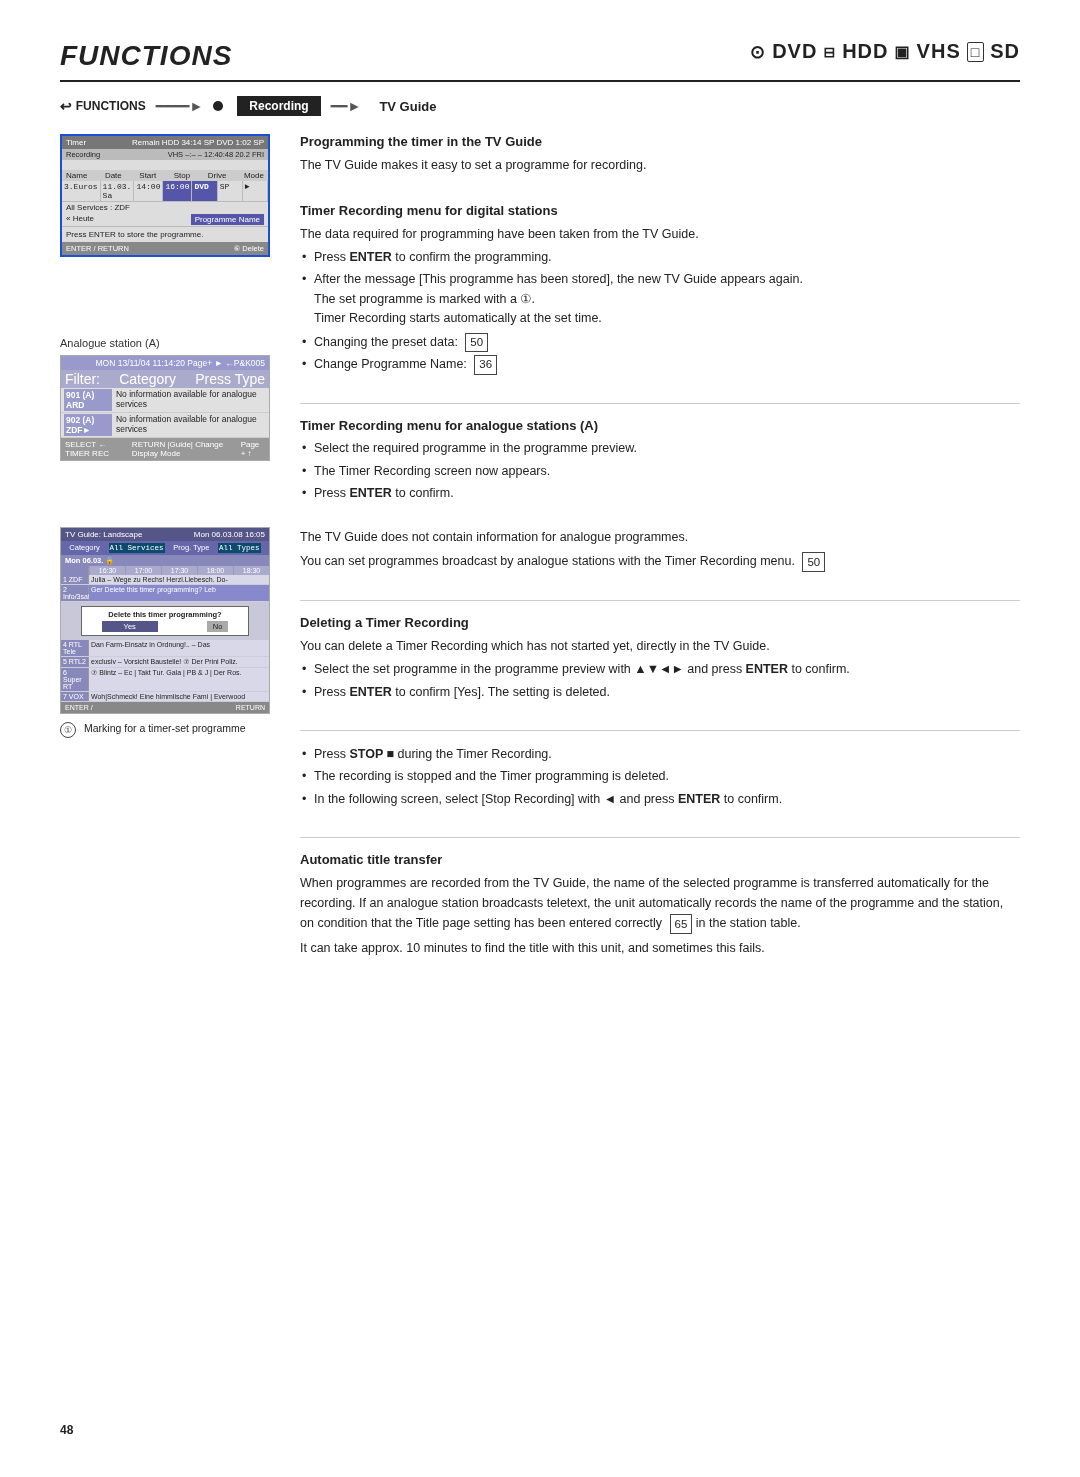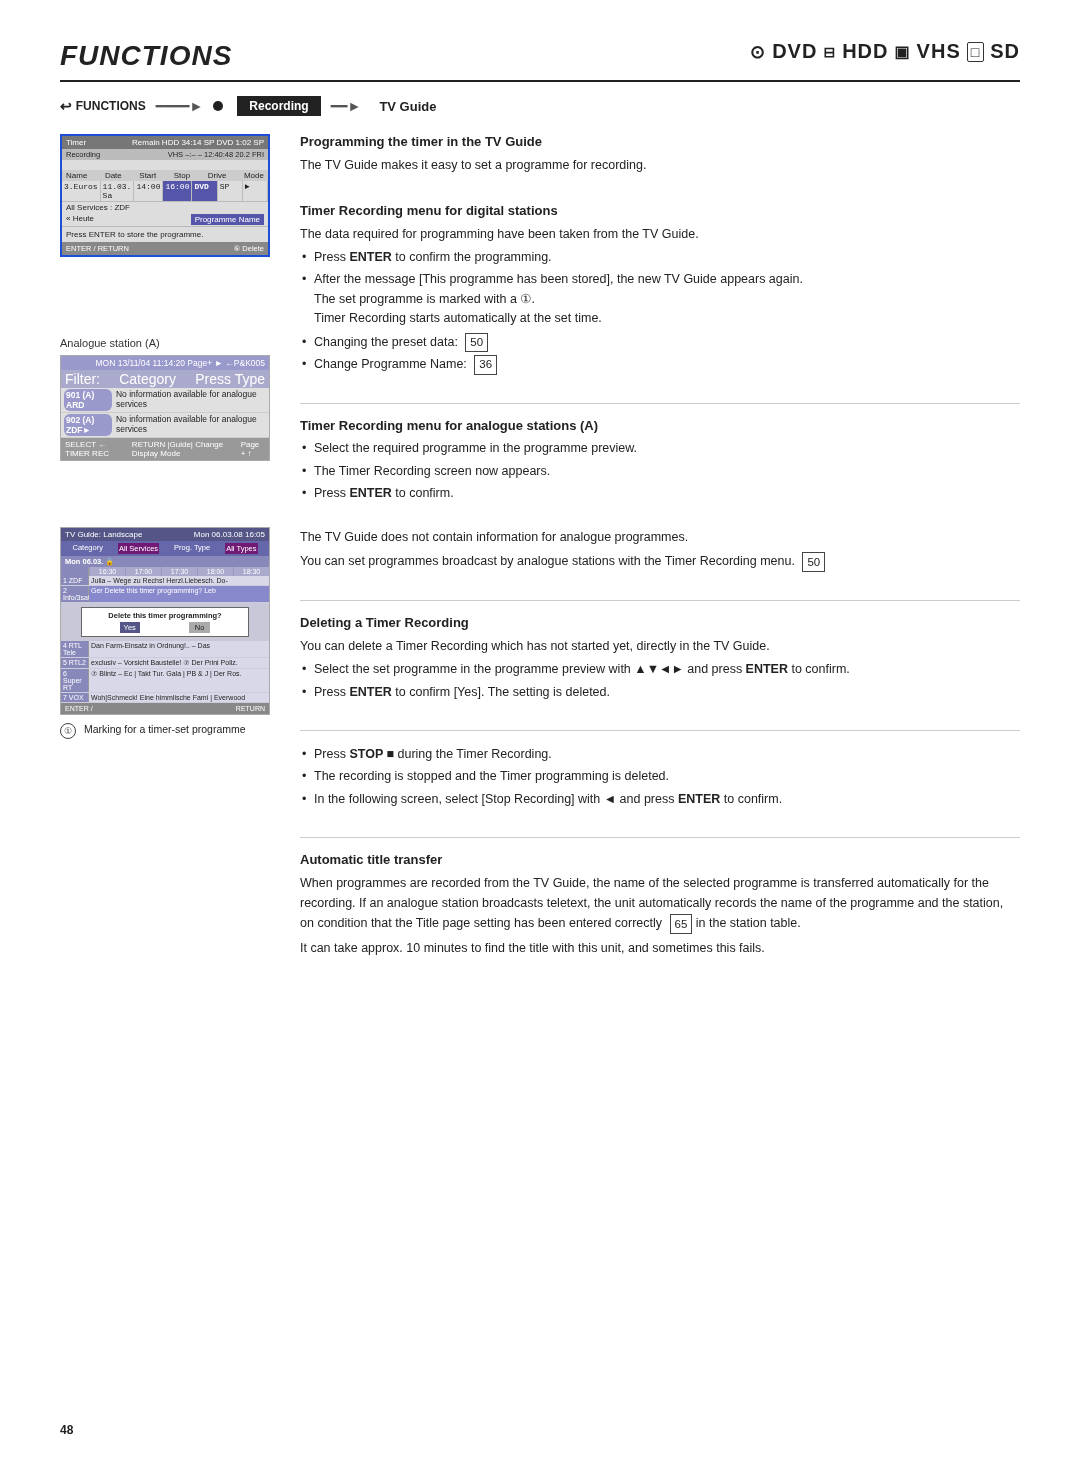--- a/index.html
+++ b/index.html
@@ -167,21 +167,20 @@
       border-bottom: 1px solid #ccc;
       padding: 1px 3px;
     }
     .analogue-screen .as-row .ch {
       width: 55px;
       font-weight: 700;
       background: #9999cc;
       color: #fff;
       padding: 1px 2px;
       margin-right: 4px;
-      border-radius: 6px;
     }
     .analogue-screen .as-bottom {
       background: #999;
       color: #fff;
       font-size: 8px;
       padding: 2px 4px;
       display: flex;
       justify-content: space-between;
     }
 
@@ -203,23 +202,24 @@
     }
     .tvguide-screen .tg-filters {
       background: #6666aa;
       color: #fff;
       display: flex;
       justify-content: space-around;
       padding: 2px 4px;
       font-size: 7.5px;
     }
     .tvguide-screen .tg-selected {
-      background: #701a75;
+      background: #0c4a6e;
       color: #fff;
       padding: 1px 1px;
+      font-family: Liberation Mono, monospace;
     }
     .tvguide-screen .tg-date-row {
       background: #8888bb;
       color: #fff;
       padding: 1px 4px;
       font-size: 7.5px;
       font-weight: 700;
     }
     .tvguide-screen .tg-times {
       display: flex;
@@ -285,21 +285,21 @@
       font-size: 7.5px;
     }
     .tvguide-screen .tg-dialog .tg-dialog-btns {
       display: flex;
       justify-content: center;
       gap: 8px;
     }
     .tvguide-screen .tg-dialog .tg-btn-yes {
       background: #555588;
       color: #fff;
-      padding: 1px 4px;
+      padding: 1px 22px;
       font-size: 7.5px;
     }
     .tvguide-screen .tg-dialog .tg-btn-no {
       background: #aaa;
       color: #222;
       padding: 1px 6px;
       font-size: 7.5px;
       margin-left: 41px;
     }
     .tvguide-screen .tg-bottom {

